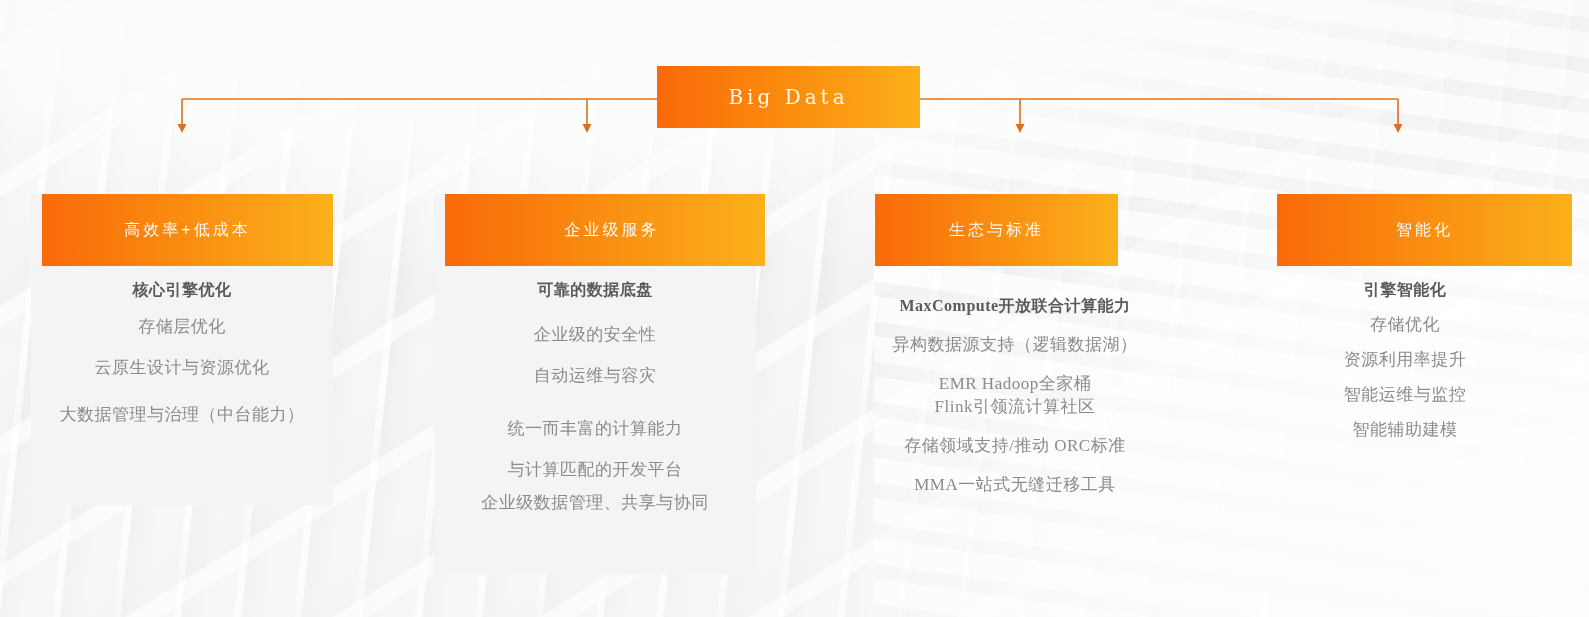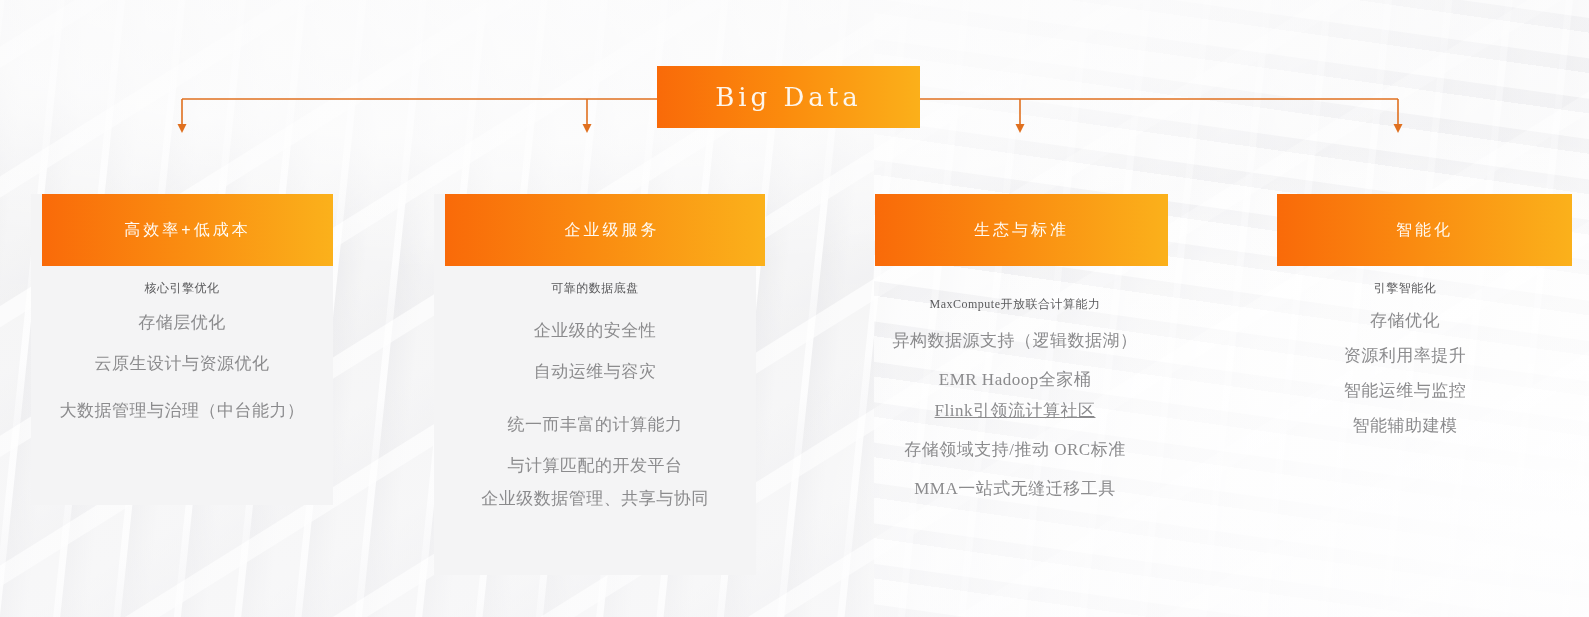--- a/index.html
+++ b/index.html
@@ -50,21 +50,21 @@
   .connectors{position:absolute;inset:0;z-index:2;}
 
   
   .root-node{
     position:absolute;left:657px;top:66px;width:263px;height:62px;z-index:3;
     background:linear-gradient(90deg,#f96a09 0%,#fb8b0d 48%,#fbb01a 100%);
     display:flex;align-items:center;justify-content:center;
   }
   .root-node .label{
     font-family:"DejaVu Serif","Liberation Serif",serif;
-    font-size:26px;letter-spacing:4px;color:#fdf6ec;white-space:nowrap;
+    font-size:20px;letter-spacing:4px;color:#fdf6ec;white-space:nowrap;
   }
 
   
   .col{position:absolute;z-index:3;}
   .col .panel{
     position:absolute;left:0;top:0;background:#f4f4f5;
   }
   .col .head{
     position:absolute;height:72px;
     background:linear-gradient(90deg,#f96a09 0%,#fa8a10 45%,#fbb11b 100%);
@@ -73,37 +73,37 @@
   .col .head .htxt{
     font-size:16px;color:#fffaf2;letter-spacing:3px;white-space:nowrap;
     font-family:"Liberation Sans","DejaVu Sans",sans-serif;
   }
   .col .body{position:absolute;left:0;width:100%;text-align:center;}
   .col .item{
     color:#8b8b8d;font-size:17px;letter-spacing:.5px;white-space:nowrap;
     font-family:"Liberation Serif","DejaVu Serif",serif;
   }
   .col .item.strong{
-    color:#5a5a5c;font-weight:normal;font-size:12px;
+    color:#5a5a5c;font-weight:bold;font-size:16px;
   }
 
   
   #col-1{left:31px;top:194px;width:302px;}
   #col-1 .panel{width:302px;height:311px;}
   #col-1 .head{left:11px;width:291px;}
   #col-1 .body{top:86px;}
   #col-1 .item{margin-bottom:0;}
 
   #col-2{left:434px;top:194px;width:322px;}
   #col-2 .panel{width:322px;height:381px;}
   #col-2 .head{left:11px;width:306px;padding-left:14px;}
   #col-2 .body{top:86px;}
 
   #col-3{left:855px;top:194px;width:320px;}
-  #col-3 .head{left:20px;width:293px;}
+  #col-3 .head{left:20px;width:243px;}
   #col-3 .body{top:102px;}
 
   #col-4{left:1248px;top:194px;width:314px;}
   #col-4 .head{left:29px;width:295px;}
   #col-4 .body{top:86px;}
 
   .item-row{display:block;}
 </style>
 </head>
 <body>
@@ -165,21 +165,21 @@
 </div>
 
 <div class="col" id="col-3">
   <div class="head">
     <span class="htxt">生态与标准</span>
   </div>
   <div class="body">
       <div class="item item-row strong" style="margin-top: 0px;">MaxCompute开放联合计算能力</div>
       <div class="item item-row" style="margin-top: 16px;">异构数据源支持（逻辑数据湖）</div>
       <div class="item item-row" style="margin-top: 16px;">EMR Hadoop全家桶</div>
-      <div class="item item-row" style="margin-top: 8px; text-decoration: underline;">Flink引领流计算社区</div>
+      <div class="item item-row" style="margin-top: 0;">Flink引领流计算社区</div>
       <div class="item item-row" style="margin-top: 16px;">存储领域支持/推动 ORC标准</div>
       <div class="item item-row" style="margin-top: 16px;">MMA一站式无缝迁移工具</div>
     </div>
 </div>
 
 <div class="col" id="col-4">
   <div class="head">
     <span class="htxt">智能化</span>
   </div>
   <div class="body">

